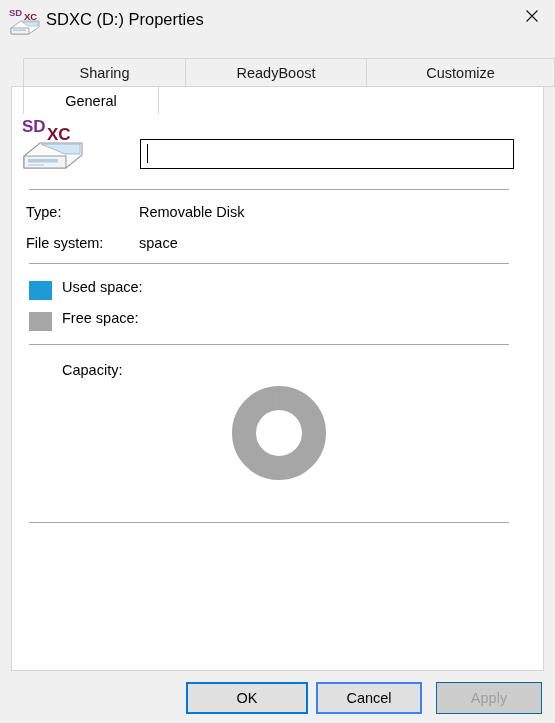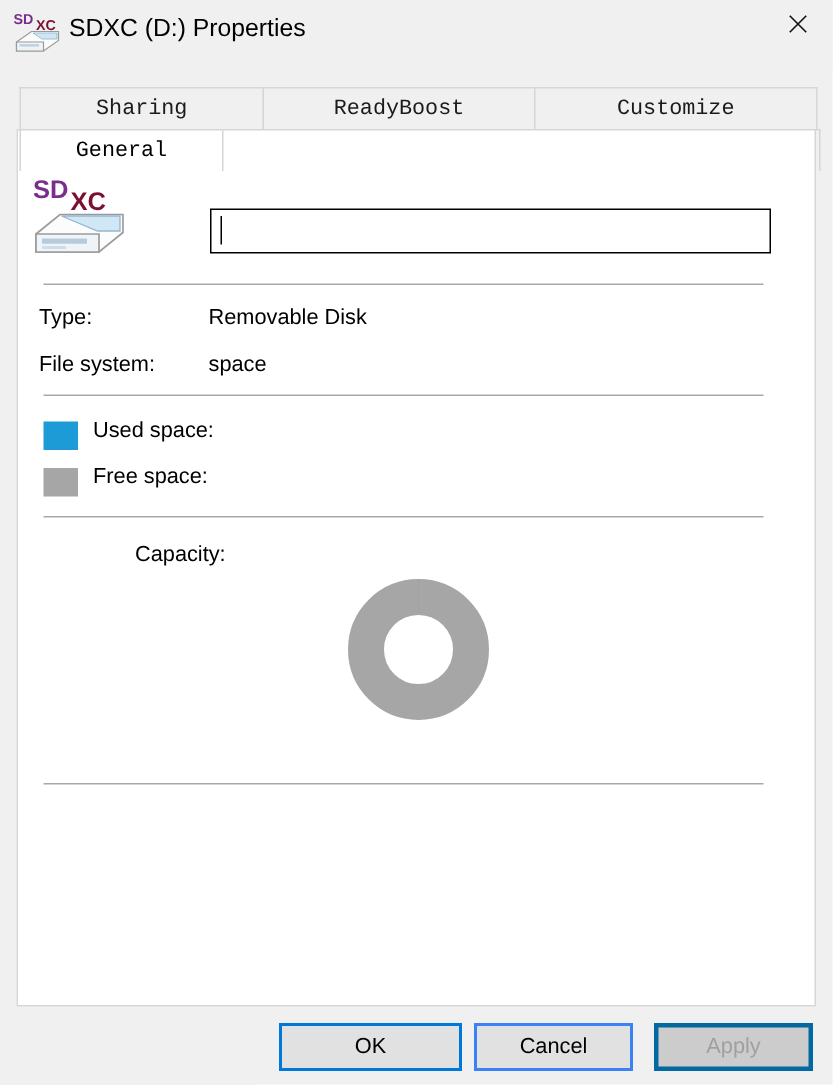--- a/index.html
+++ b/index.html
@@ -48,25 +48,24 @@
   .close-btn svg { display: block; }
 
   
   .tabstrip {
     position: absolute;
     left: 11px; top: 58px;
     width: 533px; height: 56px;
   }
   .tabrow {
     position: absolute;
-    left: 2px;
+    left: 12px;
     width: 533px;
     height: 28px;
     display: flex;
-    font-family: Liberation Mono, monospace;
   }
   .tabrow.row1 { top: 0; }
   .tabrow.row2 { top: 28px; }
 
   .tab {
     box-sizing: border-box;
     background: #f0f0f0;
     border: 1px solid #d6d6d6;
     border-bottom: none;
     display: flex;
@@ -177,21 +176,21 @@
   .swatch {
     position: absolute;
     left: 17px; top: 2px;
     width: 23px; height: 19px;
   }
   .sw-used { background: #1d9bd7; }
   .sw-free { background: #a6a6a6; }
 
   .space-label { position: absolute; left: 50px; top: 0; }
 
-  .cap-label { position: absolute; left: 50px; top: 0; margin-left: 28px; }
+  .cap-label { position: absolute; left: 50px; top: 0; }
 
   
   .donut-wrap {
     position: absolute;
     left: 0; top: 298px;
     width: 533px; height: 96px;
   }
   .donut {
     position: absolute;
     left: 50%;
@@ -236,21 +235,21 @@
     border: 2px solid #0078d7;
   }
   .btn-cancel {
     left: 316px;
     width: 106px;
   }
   .btn-apply {
     left: 436px;
     width: 106px;
     background: #cccccc;
-    border: 3px solid #0369a1;
+    border: 1px solid #0369a1;
     color: #a0a0a0;
   }
 </style>
 </head>
 <body>
 
 <div class="titlebar">
 
   <span class="title-icon">
     <svg width="34" height="30" viewBox="0 0 34 30">

